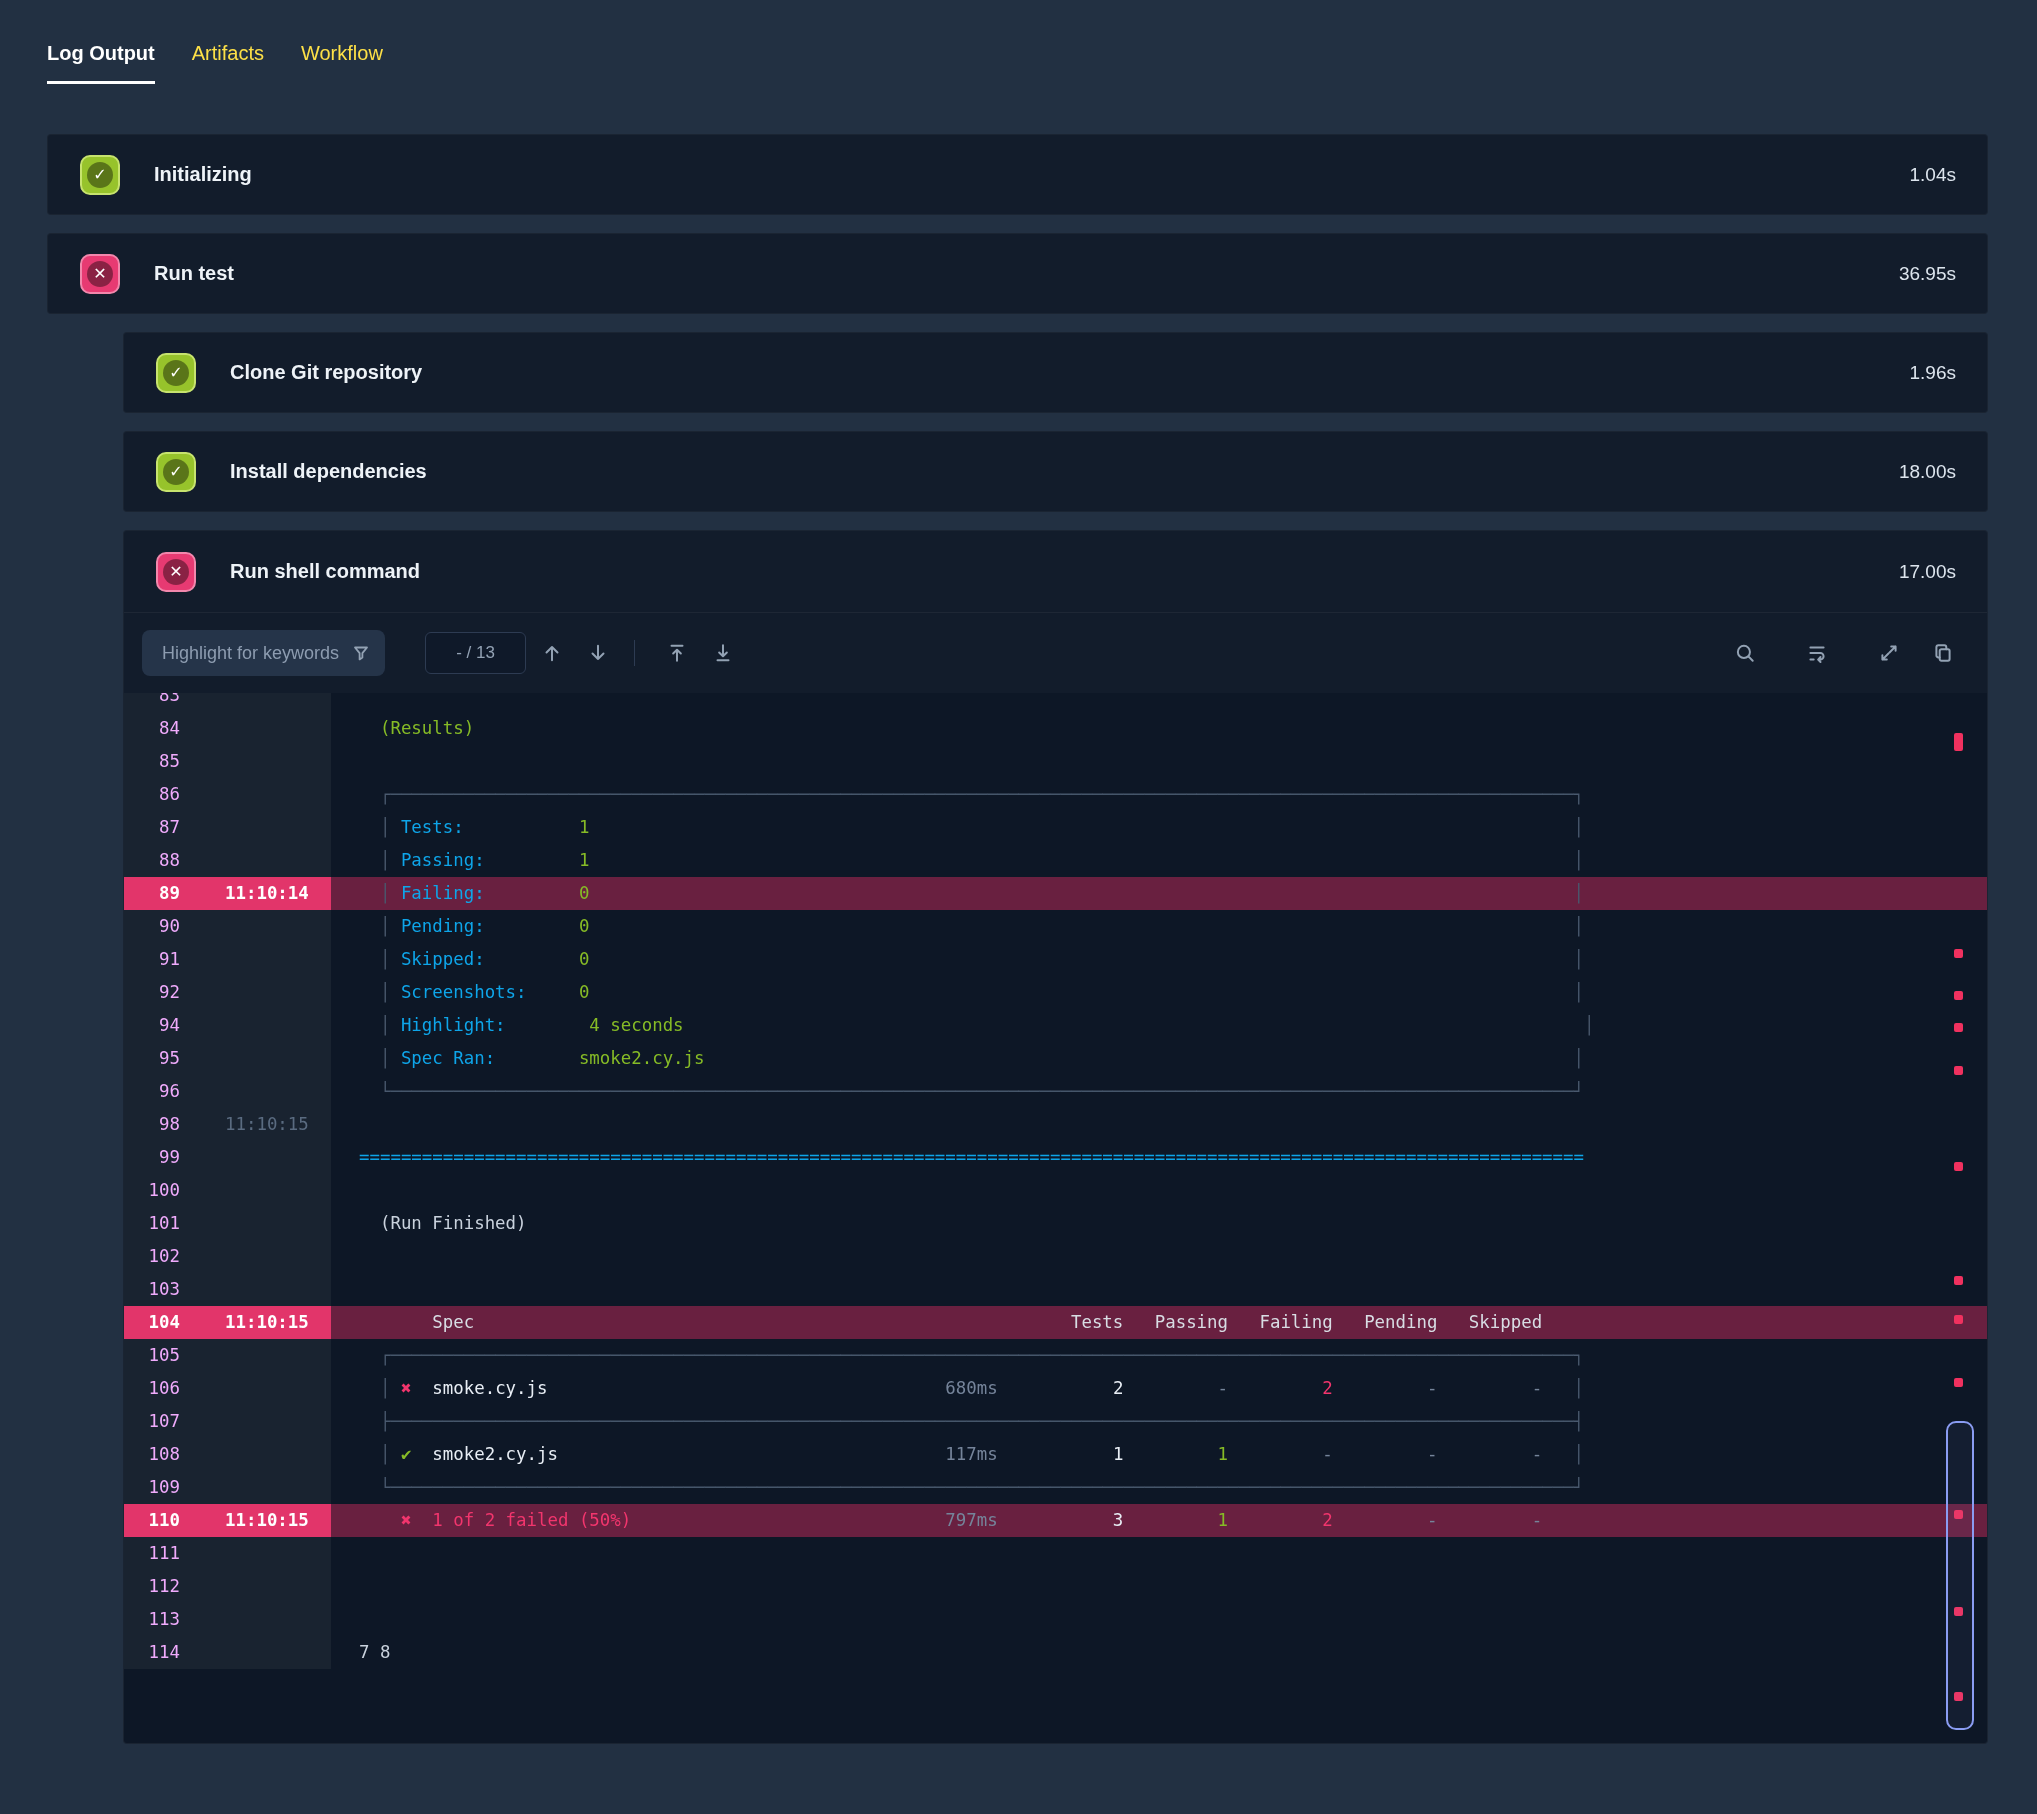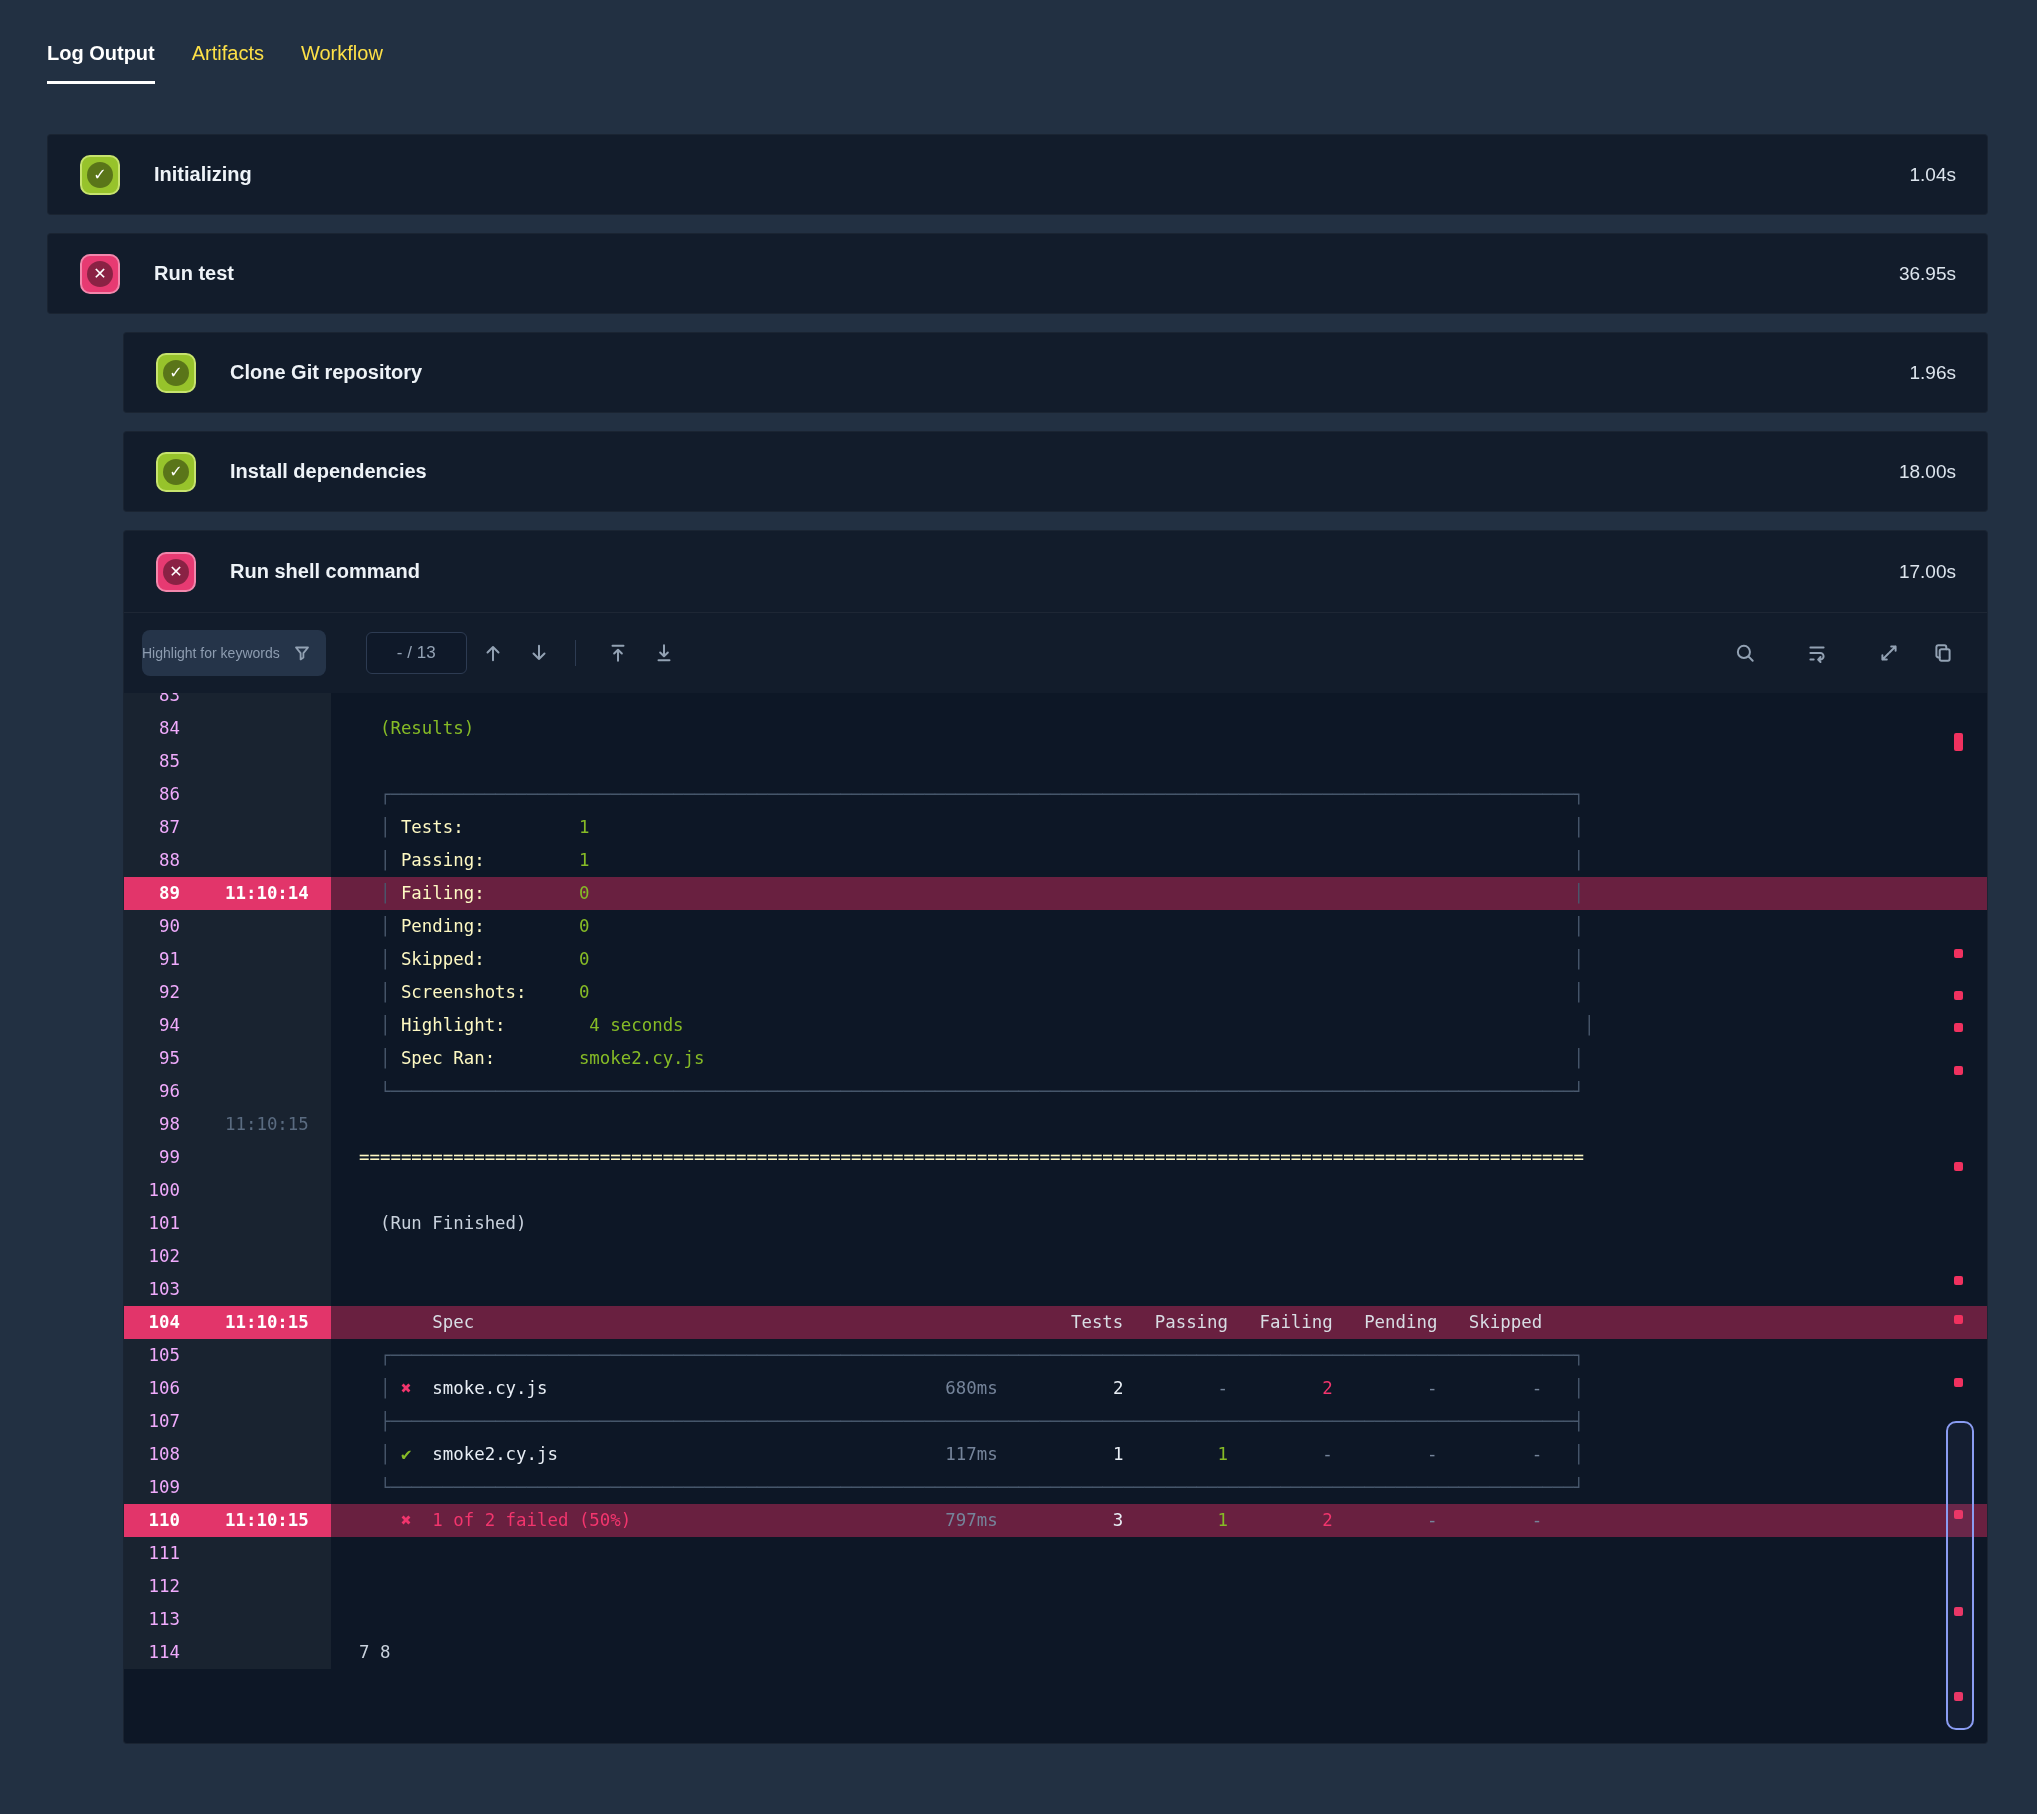--- a/index.html
+++ b/index.html
@@ -36,22 +36,22 @@
   .stitle { margin-left:34px; font-size:20px; font-weight:700; color:#eef3f8; }
   .stime  { margin-left:auto; font-size:19px; color:#dde5ee; }
 
   
   .panel { background:#121c2b; border:1px solid rgba(255,255,255,0.035); border-radius:4px; }
   .panel .bar { border:none; background:transparent; }
 
   
   .toolbar { height:81px; display:flex; align-items:center; padding:0 24px 0 18px; border-top:1px solid rgba(255,255,255,0.05); }
   .kw {
-    display:flex; align-items:center; height:46px; padding:0 14px 0 0;
-    background:#253449; border-radius:8px; color:#8d9cb0; font-size:14px; cursor:text;
+    display:flex; align-items:center; height:46px; padding:0 14px 0 20px;
+    background:#253449; border-radius:8px; color:#8d9cb0; font-size:18px; cursor:text;
   }
   .kw svg { margin-left:12px; }
   .counter {
     margin-left:40px; height:42px; min-width:101px; padding:0 14px;
     display:flex; align-items:center; justify-content:center;
     background:#0f1929; border:1px solid #2d3b52; border-radius:6px;
     color:#93a2b4; font-size:17px;
   }
   .tbtn {
     width:40px; height:40px; margin-left:6px; display:flex; align-items:center; justify-content:center;
@@ -70,21 +70,21 @@
   .lines { margin-top:-14px; }
   .line { display:flex; line-height:33px; height:33px; }
   .gutter { display:flex; flex:none; width:207px; background:#192330; }
   .ln { width:56px; text-align:right; color:#f0abfc; }
   .ts { width:151px; padding-left:45px; color:#5a6b80; }
   .content { flex:1; white-space:pre; padding-left:28px; color:#8b9aac; }
   .line.hl { background:#692040; }
   .line.hl .gutter { background:#e2356a; }
   .line.hl .ln, .line.hl .ts { color:#ffffff; font-weight:700; }
 
-  .sg-g     { color:#fef9c3; }
+  .sg-g     { color:#0ea5e9; }
   .sg-frame { color:#49596e; }
   .sg-grn   { color:#86bb26; }
   .sg-red   { color:#f2356d; }
   .sg-w     { color:#e8eef5; }
   .sg-lt    { color:#c9d2dd; }
   .sg-dim   { color:#75849a; }
   .sg-hdr   { color:#d8dde4; }
 
   
   .minimap { position:absolute; top:0; right:0; width:46px; height:100%; pointer-events:none; }

